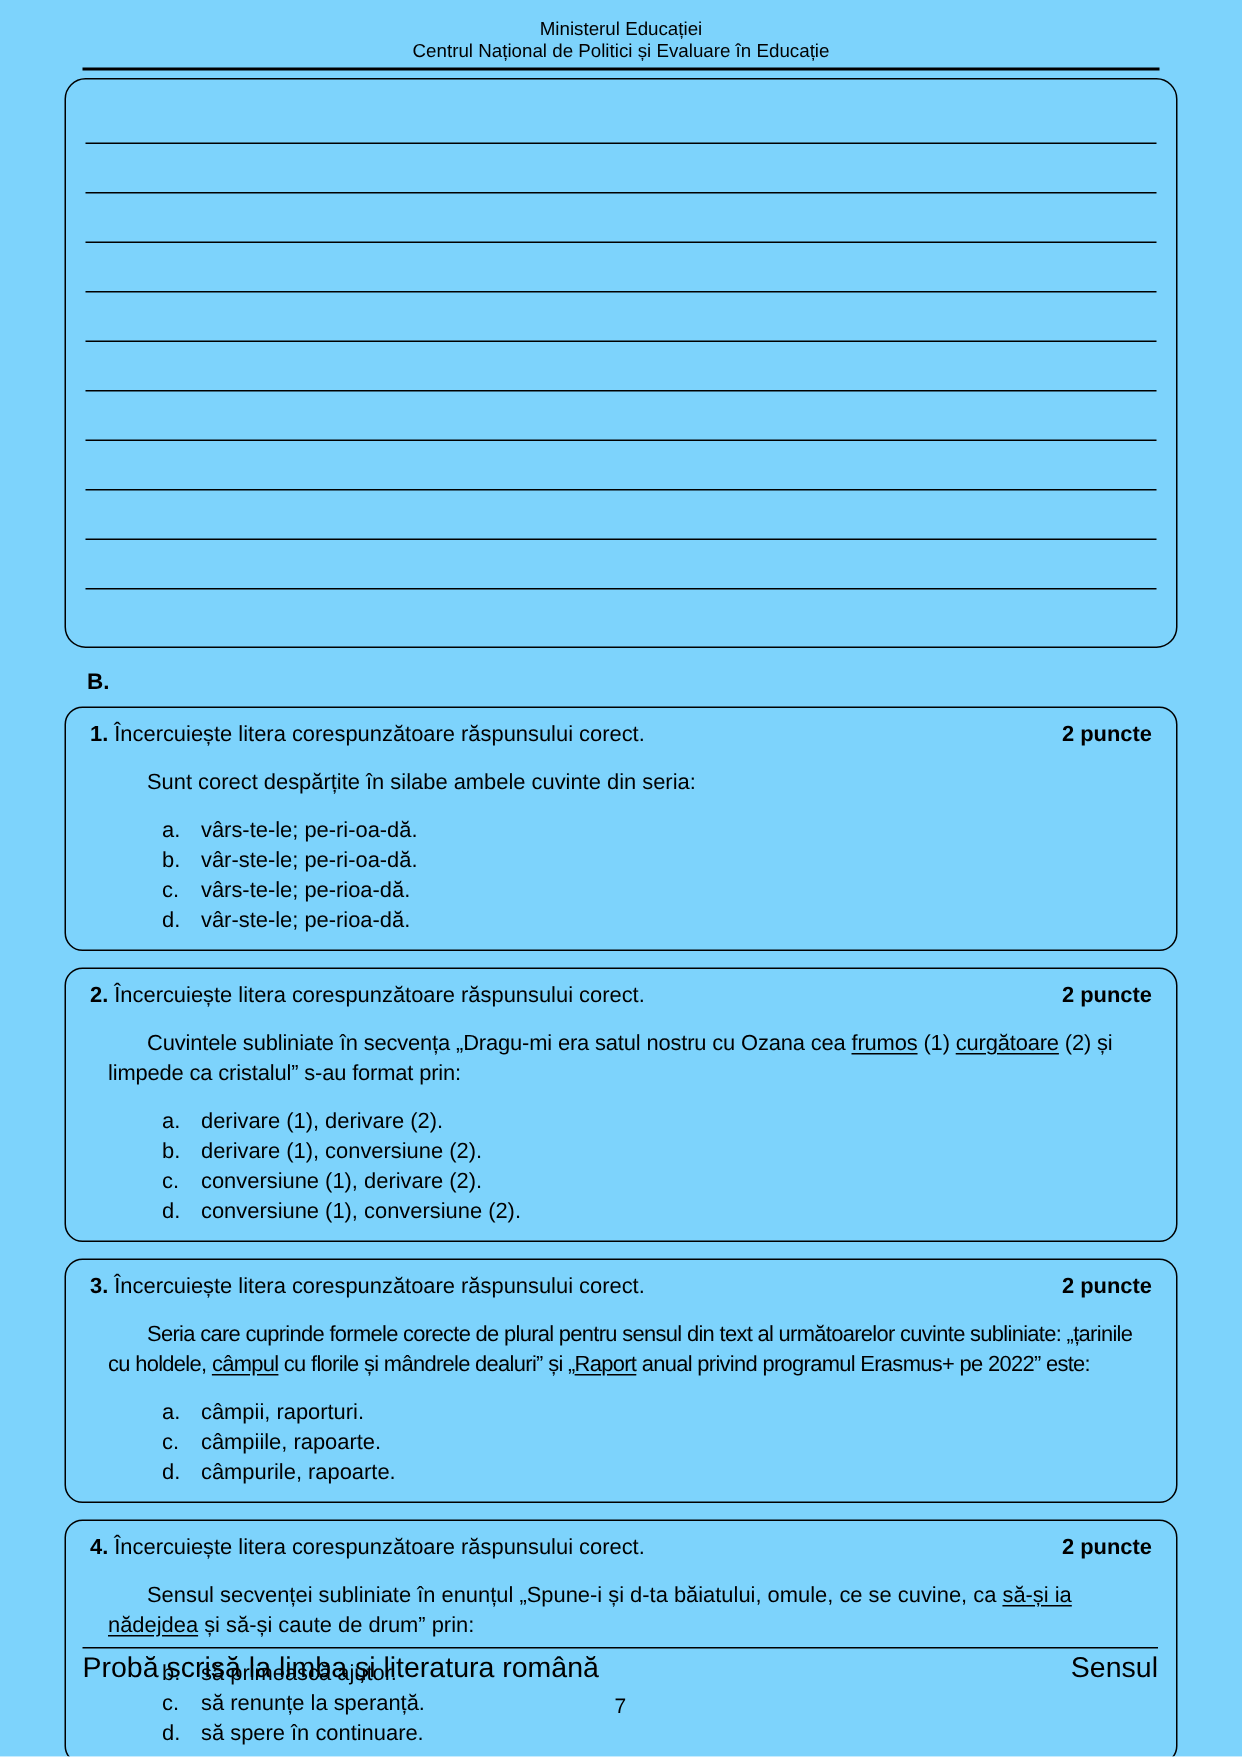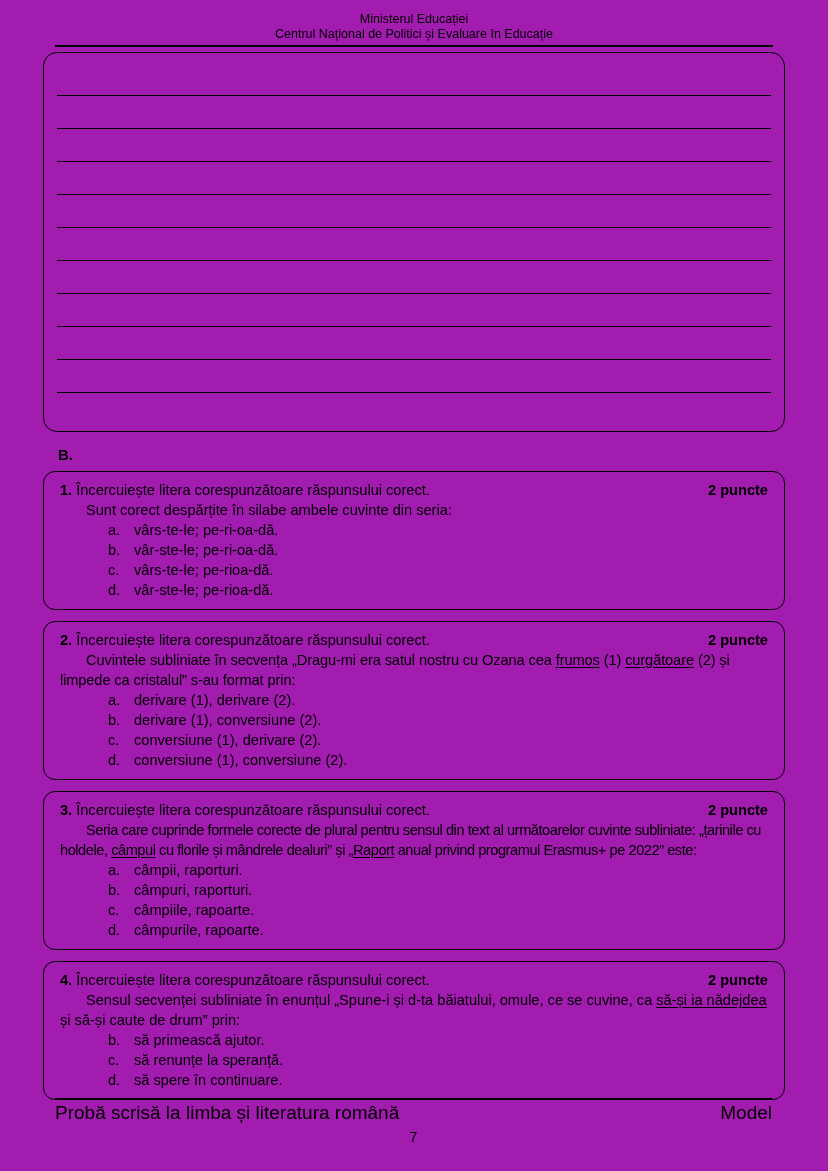--- a/index.html
+++ b/index.html
@@ -2,21 +2,21 @@
 <html><head>
 <meta charset="utf-8">
 <style>
   html, body { margin: 0; padding: 0; background: #ffffff; }
   body { font-family: "Liberation Sans", sans-serif; color: #000; }
   .page {
     position: relative;
     width: 828px;
     height: 1171px;
     margin: 0 auto;
-    background: #a21caf;
+    background: #7dd3fc;
     overflow: hidden;
   }
 
   
   .header { padding-top: 12px; text-align: center; font-size: 12.5px; line-height: 15px; }
   .header-rule { margin: 3px 55px 0 55px; border-bottom: 2px solid #000; }
 
   
   .answer-box {
     margin: 5px 43px 0 43px;
@@ -44,21 +44,21 @@
     border: 1.6px solid #000;
     border-radius: 12px;
     box-sizing: border-box;
     padding: 8px 16px 9px 16px;
     font-size: 14.6px;
     line-height: 20px;
   }
   .qhead { display: flex; justify-content: space-between; align-items: baseline; text-align: center; }
   .qnum { font-weight: bold; margin-right: 4px; }
   .pts { font-weight: bold; white-space: nowrap; }
-  .stem { margin: 0; text-indent: 26px; }
+  .stem { margin: 12px; text-indent: 26px; }
   .stem.tight { letter-spacing: -0.45px; }
   .stem.tight2 { letter-spacing: -0.1px; }
   .u { text-decoration: underline; text-underline-offset: 2px; }
   .opts { padding-left: 48px; }
   .opt .letter { display: inline-block; width: 26px; }
 
   
   .footer-area { position: absolute; left: 55px; right: 56px; top: 1098px; }
   .footer-rule { border-top: 1.6px solid #000; }
   .footer-row { display: flex; justify-content: space-between; font-size: 19px; padding-top: 3px; }
@@ -133,21 +133,20 @@
       <div>
         <span class="qnum">3.</span><span>Încercuiește litera corespunzătoare răspunsului corect.</span>
       </div>
       <span class="pts">2 puncte</span>
     </div>
     <p class="stem tight">
       <span>Seria care cuprinde formele corecte de plural pentru sensul din text al următoarelor cuvinte subliniate: „țarinile cu holdele, </span><span class="u">câmpul</span><span> cu florile și mândrele dealuri” și „</span><span class="u">Raport</span><span> anual privind programul Erasmus+ pe 2022” este:</span>
     </p>
     <div class="opts">
       <div class="opt"><span class="letter">a.</span><span>câmpii, raporturi.</span></div>
-      <div class="opt"><span class="letter">b.</span><span>câmpuri, raporturi.</span></div>
       <div class="opt"><span class="letter">c.</span><span>câmpiile, rapoarte.</span></div>
       <div class="opt"><span class="letter">d.</span><span>câmpurile, rapoarte.</span></div>
     </div>
   </div>
 
   <div class="qbox">
     <div class="qhead">
       <div>
         <span class="qnum">4.</span><span>Încercuiește litera corespunzătoare răspunsului corect.</span>
       </div>
@@ -160,18 +159,18 @@
       <div class="opt"><span class="letter">b.</span><span>să primească ajutor.</span></div>
       <div class="opt"><span class="letter">c.</span><span>să renunțe la speranță.</span></div>
       <div class="opt"><span class="letter">d.</span><span>să spere în continuare.</span></div>
     </div>
   </div>
 
   <div class="footer-area">
     <div class="footer-rule"></div>
     <div class="footer-row">
       <span>Probă scrisă la limba și literatura română</span>
-      <span>Model</span>
+      <span>Sensul</span>
     </div>
     <div class="page-num">7</div>
   </div>
 
 </div>
 
 </body></html>

